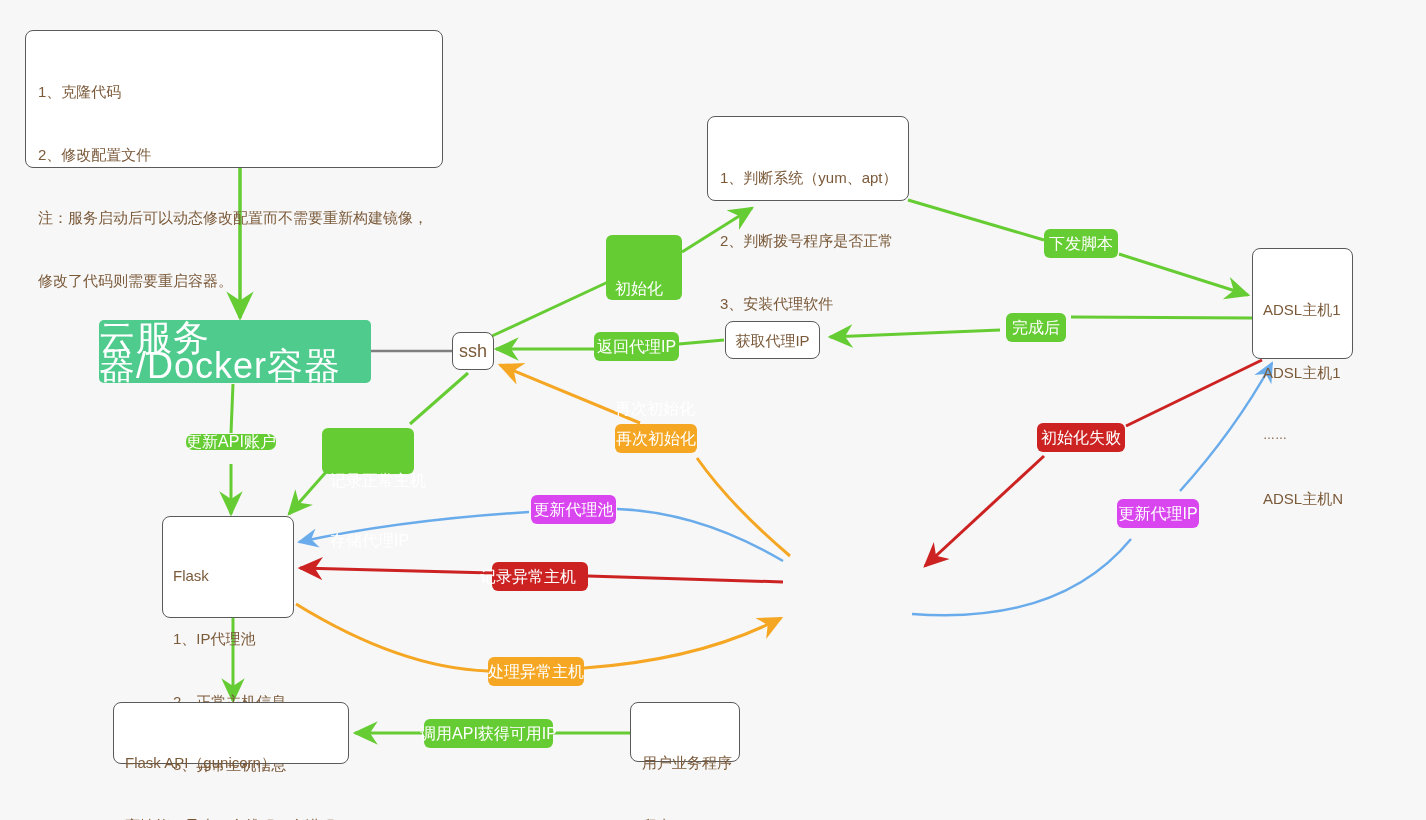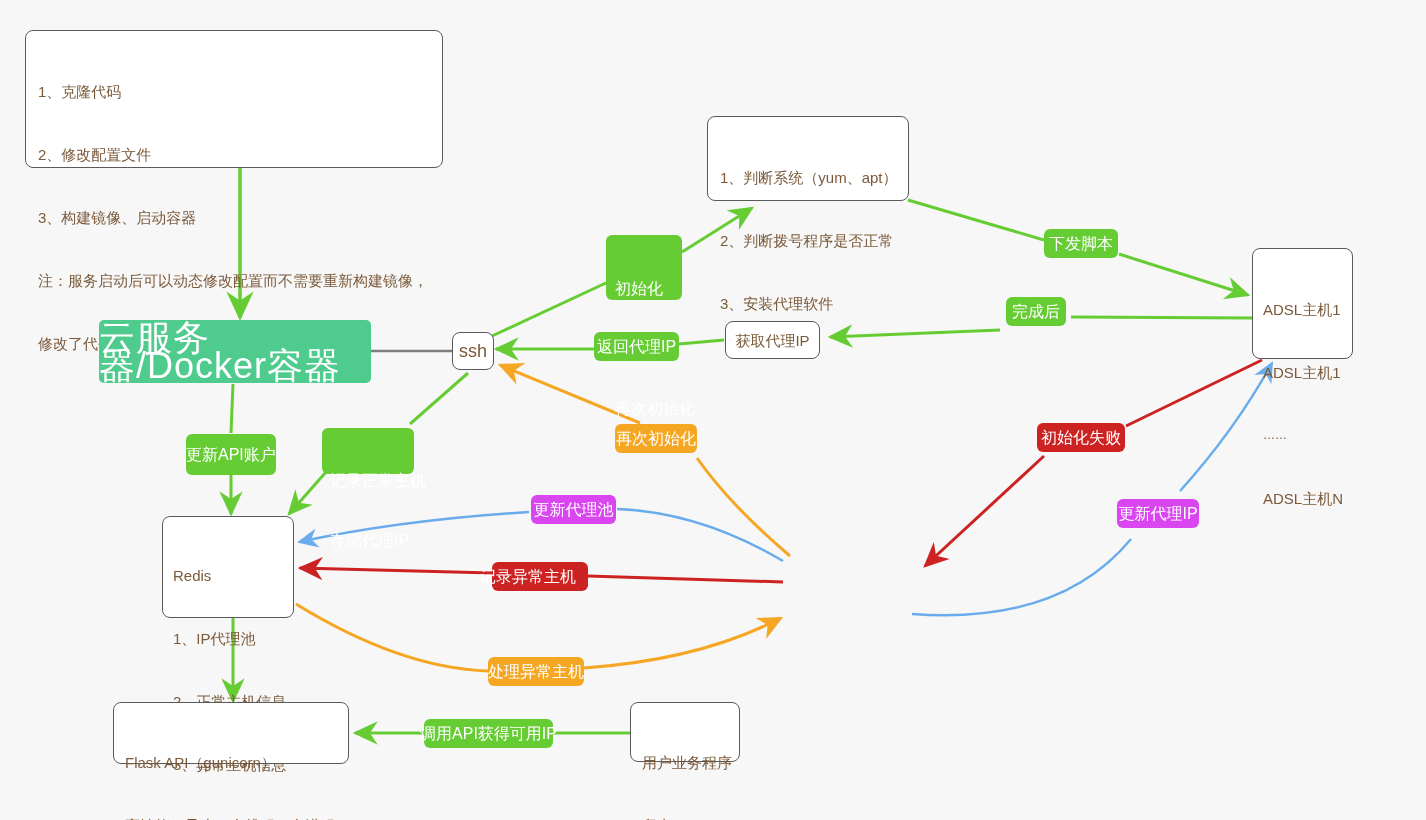--- a/index.html
+++ b/index.html
@@ -133,21 +133,20 @@
     <path d="M783,561 Q700,512 617,509" stroke="#6aaceb" stroke-width="2.5" fill="none"></path>
     <path d="M529,512 Q400,520 299,542" stroke="#6aaceb" stroke-width="2.5" fill="none" marker-end="url(#ah-blue)"></path>
 
     <path d="M912,614 Q1060,625 1131,539" stroke="#6aaceb" stroke-width="2.5" fill="none"></path>
     <path d="M1180,491 Q1235,430 1272,363" stroke="#6aaceb" stroke-width="2.5" fill="none" marker-end="url(#ah-blue)"></path>
   </svg>
 
   <div class="node" style="left:25px; top:30px; width:418px; height:138px;">
     <span class="node-line1">1、克隆代码</span>
     <span class="node-line1">2、修改配置文件</span>
-    <span class="node-line1">3、构建镜像、启动容器</span>
     <span class="node-line1">注：服务启动后可以动态修改配置而不需要重新构建镜像，</span>
     <span class="node-line1">修改了代码则需要重启容器。</span>
   </div>
 
   <div class="node" style="left:707px; top:116px; width:202px; height:85px;">
     <span class="node-line1">1、判断系统（yum、apt）</span>
     <span class="node-line1">2、判断拨号程序是否正常</span>
     <span class="node-line1">3、安装代理软件</span>
   </div>
 
@@ -164,21 +163,21 @@
   </div>
 
   <div class="node" style="left:1252px; top:248px; width:101px; height:111px; padding:8px 10px;">
     <span class="node-line1">ADSL主机1</span>
     <span class="node-line1">ADSL主机1</span>
     <span class="node-line1" style="font-size:12px;">……</span>
     <span class="node-line1">ADSL主机N</span>
   </div>
 
   <div class="node" style="left:162px; top:516px; width:132px; height:102px; padding:6px 10px;">
-    <span class="node-line1">Redis</span>
+    <span class="node-line1">Flask</span>
     <span class="node-line1">1、IP代理池</span>
     <span class="node-line1">2、正常主机信息</span>
     <span class="node-line1">3、异常主机信息</span>
   </div>
 
 
   <div class="node" style="left:113px; top:702px; width:236px; height:62px; padding:7px 11px;">
     <span class="node-line1">Flask API（gunicorn）</span>
     <span class="node-line1">高性能、异步、多线程、多进程</span>
   </div>
@@ -191,29 +190,29 @@
   <div class="label green" style="left:606px; top:235px; width:76px; height:65px;">
     <span class="node-line1">初始化</span>
     <span class="node-line1">或</span>
     <span class="node-line1">再次初始化</span>
   </div>
 
   <div class="label green" style="left:1044px; top:229px; width:74px; height:29px; display:flex; align-items:center; justify-content:center; padding:0;">
     <span>下发脚本</span>
   </div>
 
-  <div class="label green" style="left:1006px; top:297px; width:60px; height:29px; display:flex; align-items:center; justify-content:center; padding:8px;">
+  <div class="label green" style="left:1006px; top:313px; width:60px; height:29px; display:flex; align-items:center; justify-content:center; padding:8px;">
     <span>完成后</span>
   </div>
 
   <div class="label green" style="left:594px; top:332px; width:85px; height:29px; display:flex; align-items:center; justify-content:center; padding:0;">
     <span>返回代理IP</span>
   </div>
 
-  <div class="label green" style="left:186px; top:434px; width:90px; height:41px; display:flex; align-items:center; justify-content:flex-start; padding:0;">
+  <div class="label green" style="left:186px; top:434px; width:90px; height:16px; display:flex; align-items:center; justify-content:center; padding:0;border-radius:7px;">
     <span>更新API账户</span>
   </div>
 
   <div class="label green" style="left:322px; top:428px; width:92px; height:46px; padding:3px 8px;">
     <span class="node-line1">记录正常主机</span>
     <span class="node-line1">存储代理IP</span>
   </div>
 
   <div class="label orange" style="left:615px; top:424px; width:82px; height:29px; display:flex; align-items:center; justify-content:center; padding:0;">
     <span>再次初始化</span>

